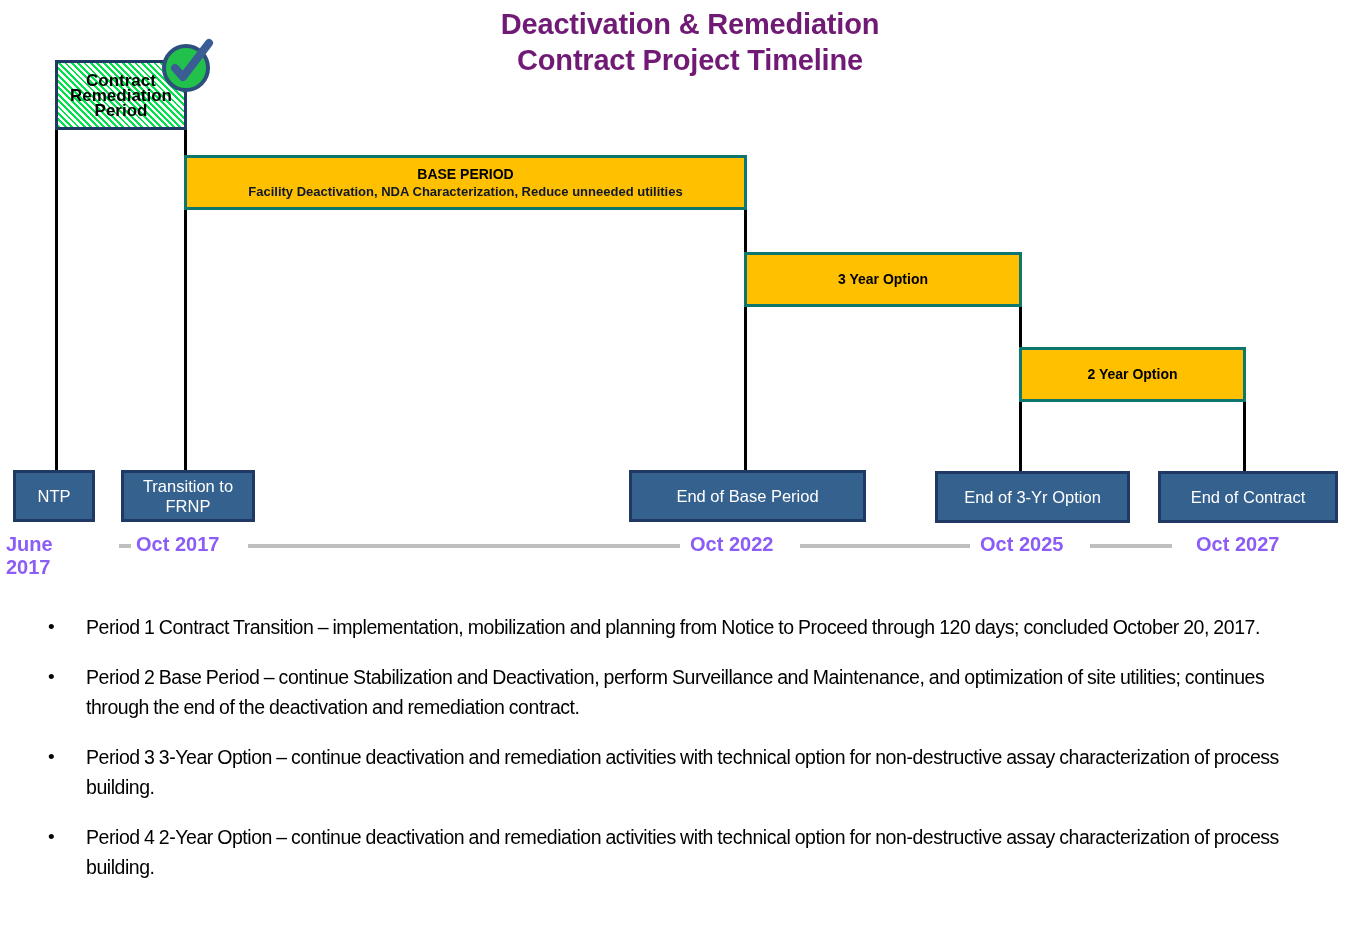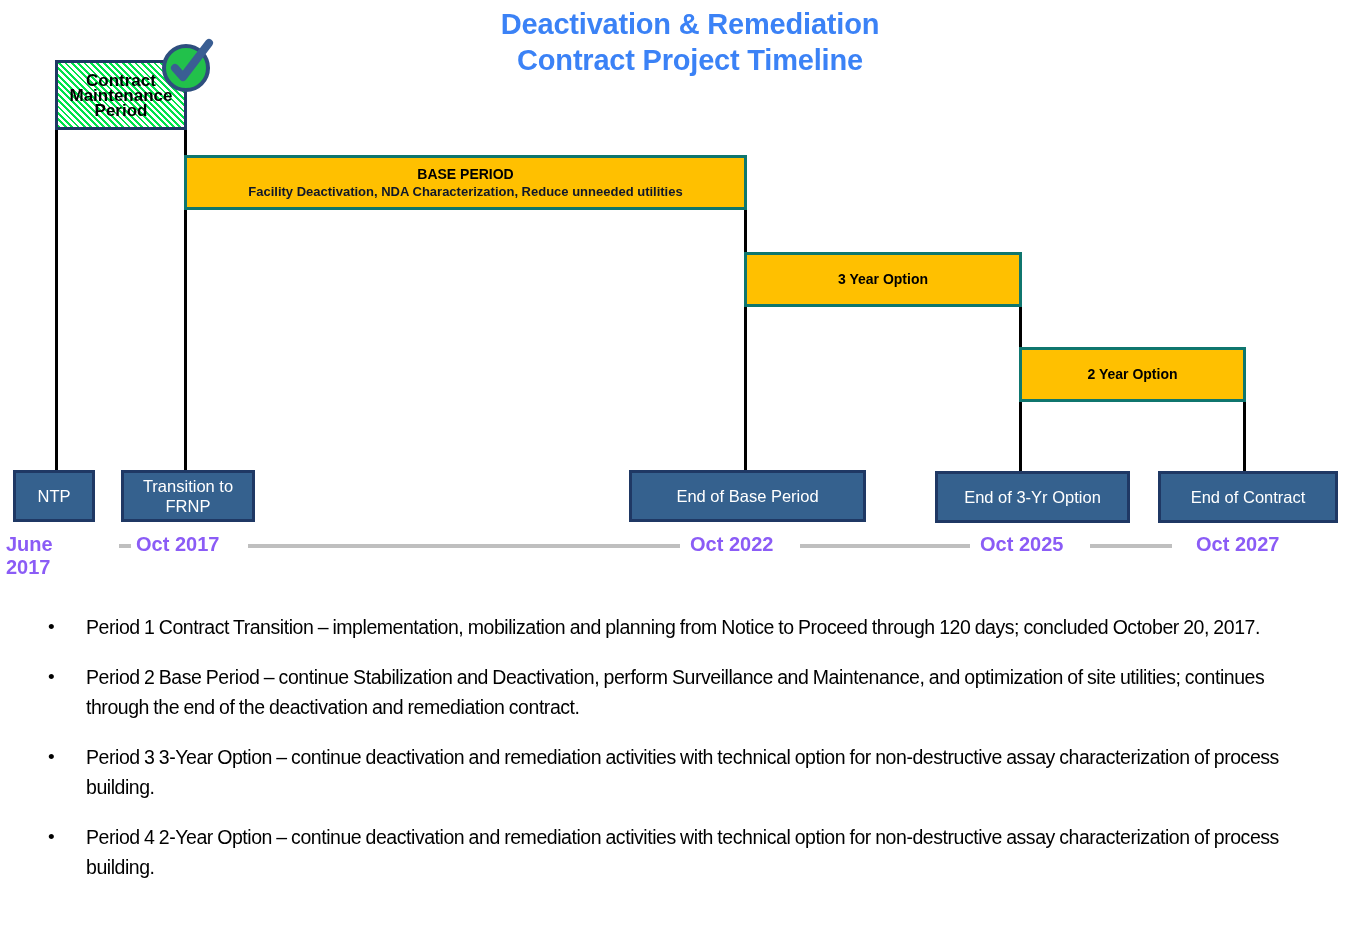--- a/index.html
+++ b/index.html
@@ -24,21 +24,21 @@
     top: 6px;
     width: 1350px;
     text-align: center;
   }
   #title-block .tline {
     font-family: "Liberation Sans", sans-serif;
     font-weight: bold;
     font-size: 29px;
     line-height: 36px;
     letter-spacing: -0.2px;
-    color: #3b82f6;
+    color: #701a75;
     padding-left: 30px;
   }
 
   
   #timeline {
     position: absolute;
     left: 0;
     top: 0;
     width: 1350px;
     height: 600px;
@@ -178,21 +178,21 @@
 <div id="timeline">
 
   <div class="drop" style="left:55px;  top:128px; height:348px;"></div>
   <div class="drop" style="left:184px; top:128px; height:348px;"></div>
   <div class="drop" style="left:744px; top:207px; height:269px;"></div>
   <div class="drop" style="left:1019px;top:300px; height:178px;"></div>
   <div class="drop" style="left:1243px;top:396px; height:81px;"></div>
 
   <div class="bar hatched" style="left:55px; top:60px; width:132px; height:70px;">
     <div class="bar-title">Contract</div>
-    <div class="bar-title">Maintenance</div>
+    <div class="bar-title">Remediation</div>
     <div class="bar-title">Period</div>
   </div>
 
   <svg id="check-badge" viewBox="0 0 56 56">
     <circle cx="26" cy="30" r="22" fill="#22C14B" stroke="#2E4E7E" stroke-width="4"></circle>
     <path d="M15 30 L23 39 L49 5" fill="none" stroke="#3A5E93" stroke-width="8" stroke-linecap="round" stroke-linejoin="round"></path>
   </svg>
 
   <div class="bar" style="left:184px; top:155px; width:563px; height:55px;">
     <div class="bar-title">BASE PERIOD</div>

